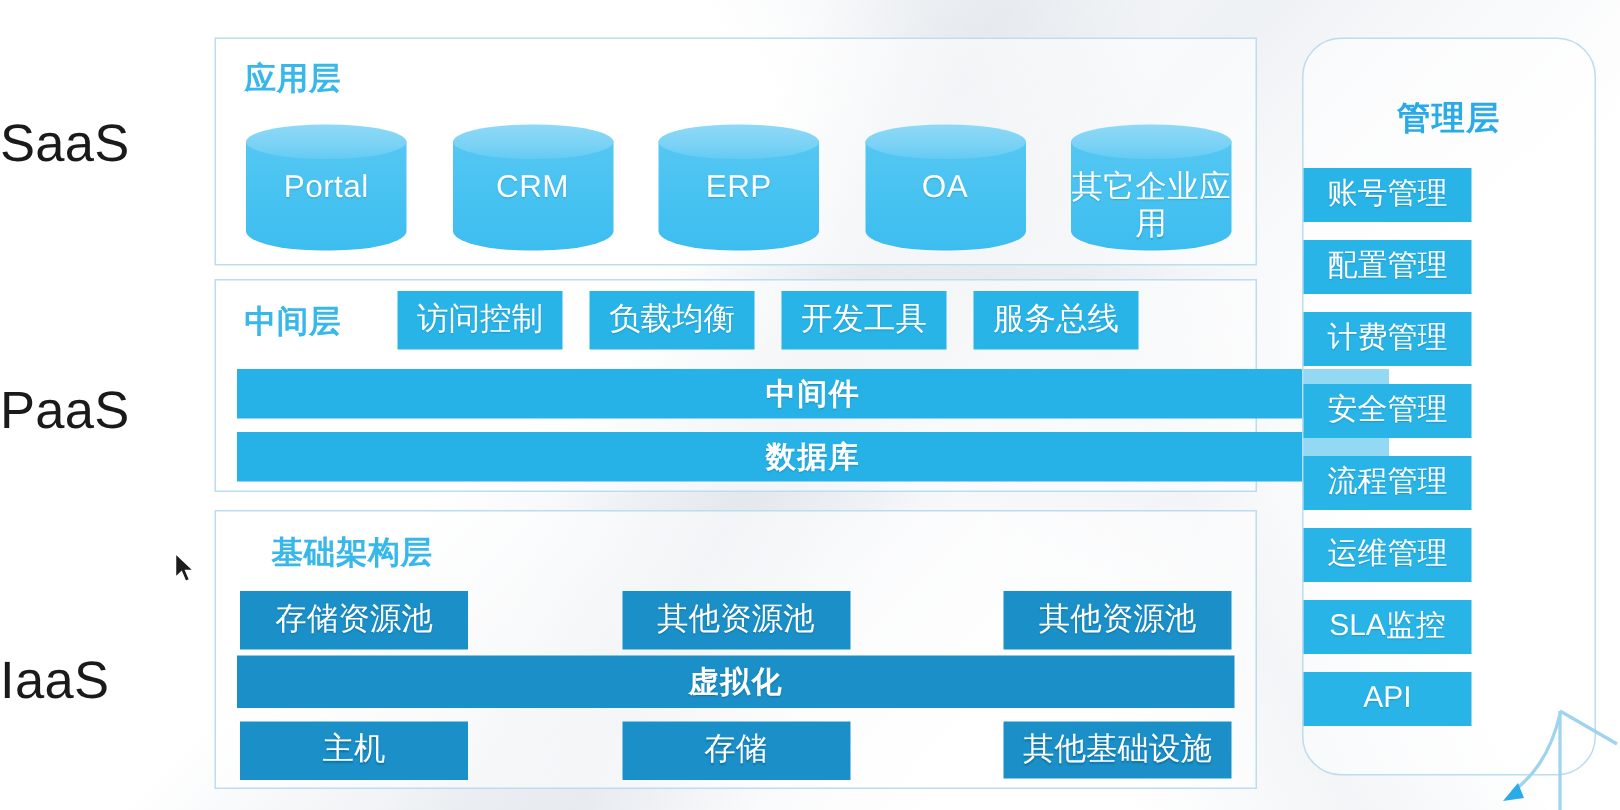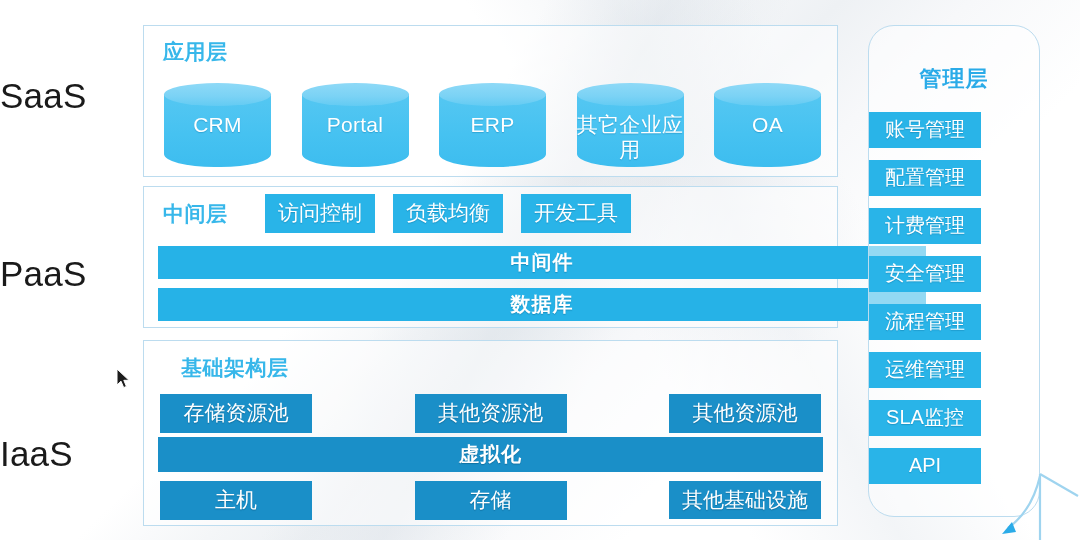--- a/index.html
+++ b/index.html
@@ -204,21 +204,21 @@
     height: 38px;
     padding-top: 6px;
     padding-bottom: 0;
   }
 
   
   #panel-mgmt {
     position: absolute;
     left: 868px;
     top: 25px;
-    width: 172px;
+    width: 196px;
     height: 492px;
     box-sizing: border-box;
     border: 1.6px solid #bcdcef;
     border-radius: 26px;
     background: rgba(255,255,255,0.5);
   }
   #mgmt-title {
     position: absolute;
     top: 38px;
     left: 0;
@@ -280,58 +280,59 @@
   <div class="svc-label" id="lbl-paas">PaaS</div>
   <div class="svc-label" id="lbl-iaas">IaaS</div>
 
   <div class="layer-panel" id="panel-saas">
     <div class="panel-title">应用层</div>
     <div class="cyl-row">
 
       <div class="cylinder">
         <div class="cyl-body"></div>
         <div class="cyl-top"></div>
+        <div class="cyl-text">Portal</div>
+      </div>
+
+      <div class="cylinder">
+        <div class="cyl-body"></div>
+        <div class="cyl-top"></div>
         <div class="cyl-text">CRM</div>
       </div>
 
       <div class="cylinder">
         <div class="cyl-body"></div>
         <div class="cyl-top"></div>
-        <div class="cyl-text">Portal</div>
-      </div>
-
-      <div class="cylinder">
-        <div class="cyl-body"></div>
-        <div class="cyl-top"></div>
         <div class="cyl-text">ERP</div>
       </div>
 
       <div class="cylinder">
         <div class="cyl-body"></div>
         <div class="cyl-top"></div>
+        <div class="cyl-text">OA</div>
+      </div>
+
+      <div class="cylinder">
+        <div class="cyl-body"></div>
+        <div class="cyl-top"></div>
         <div class="cyl-text">其它企业应用</div>
-      </div>
-
-      <div class="cylinder">
-        <div class="cyl-body"></div>
-        <div class="cyl-top"></div>
-        <div class="cyl-text">OA</div>
       </div>
 
     </div>
   </div>
 
   <div class="layer-panel" id="panel-paas">
     <div class="panel-title">中间层</div>
   </div>
 
   <div class="chip-row-paas">
     <div class="chip">访问控制</div>
     <div class="chip">负载均衡</div>
     <div class="chip">开发工具</div>
+    <div class="chip">服务总线</div>
   </div>
 
   <div class="wide-bar" id="bar-middleware">中间件</div>
   <div class="wide-bar" id="bar-database">数据库</div>
 
   <div class="layer-panel" id="panel-iaas">
     <div class="panel-title">基础架构层</div>
   </div>
 
   <div class="chip-row-iaas">

